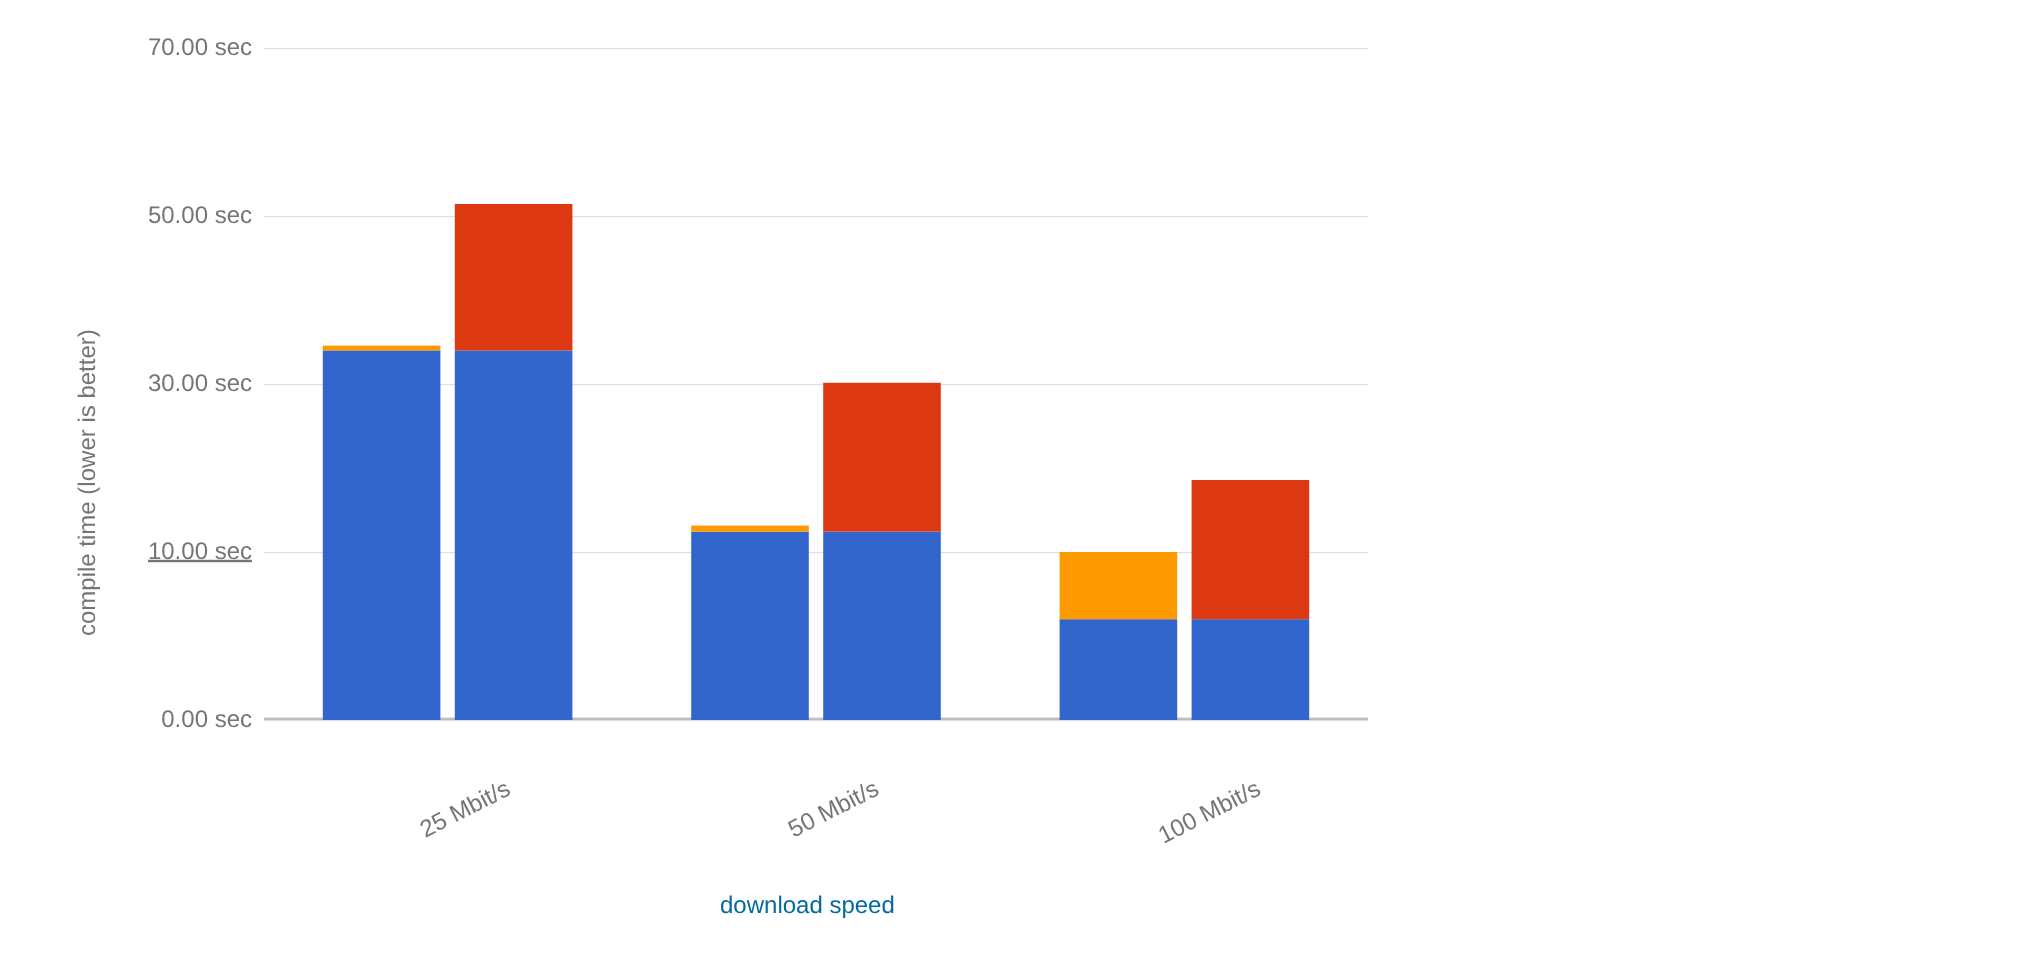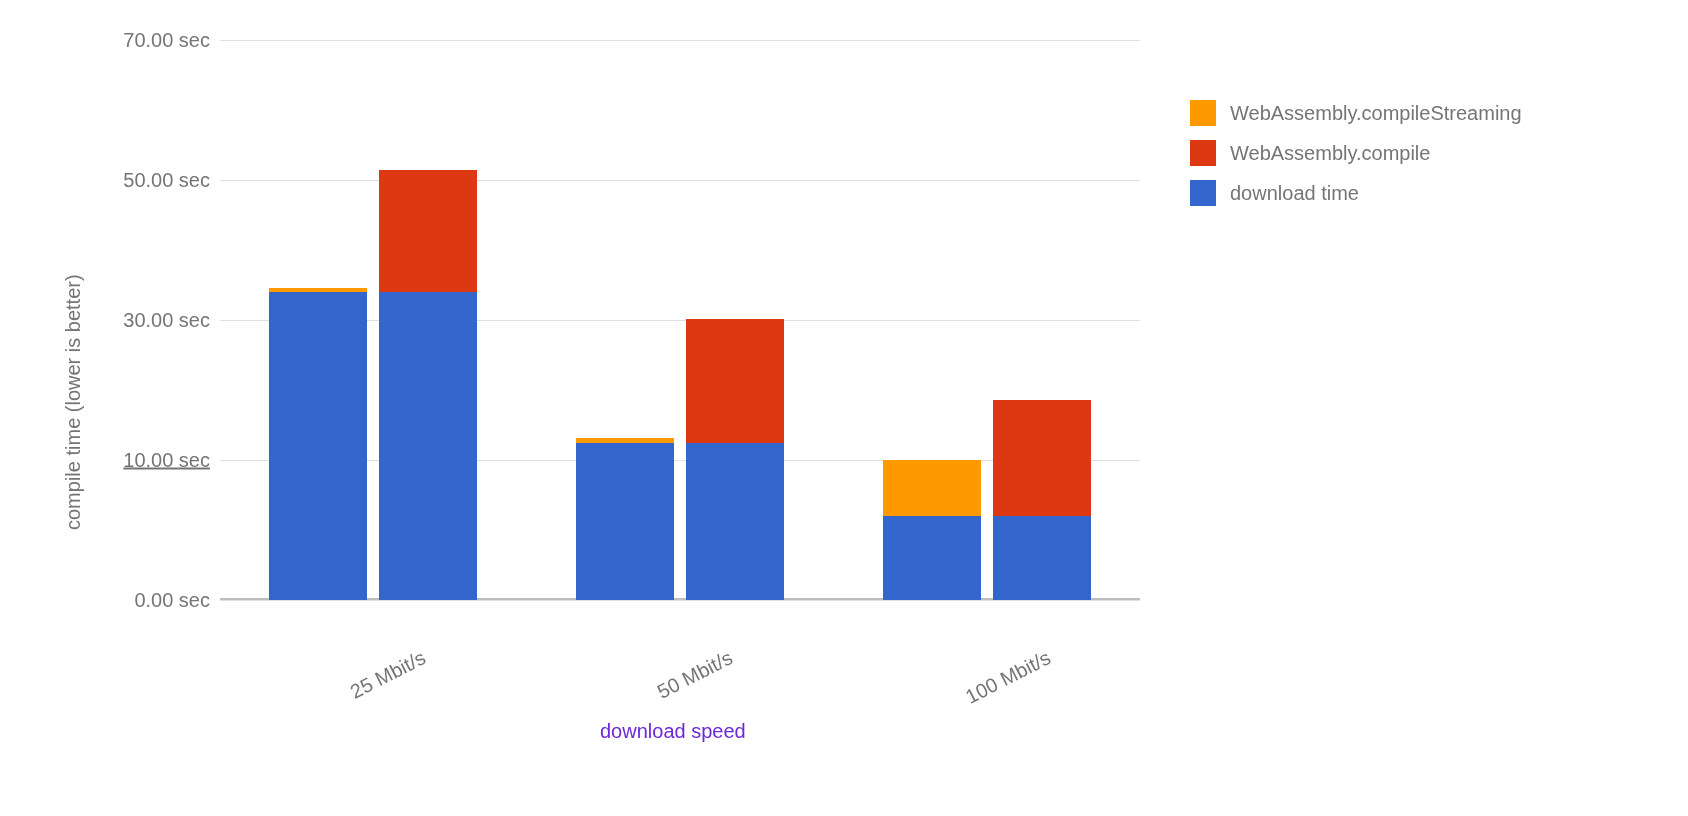--- a/index.html
+++ b/index.html
@@ -72,21 +72,22 @@
       position: absolute;
       font-size: 20px;
       color: #757575;
       white-space: nowrap;
       transform: rotate(-27deg);
       transform-origin: right center;
     }
     .x-axis-label {
       position: absolute;
       font-size: 20px;
-      color: #6d28d9;
+      color: #0369a1;
+      margin-top: 24px;
     }
     .legend {
       position: absolute;
       left: 1150px;
       top: 80px;
     }
     .legend-item {
       display: flex;
       align-items: center;
       margin-bottom: 14px;
@@ -145,29 +146,14 @@
         <div class="bar-seg" style="bottom: 84px; height: 56px; background: rgb(255, 153, 0);"></div>
       </div>
       <div class="bar" style="left: 772.667px; width: 98px;">
         <div class="bar-seg" style="bottom: 0px; height: 84px; background: rgb(51, 102, 204);"></div>
         <div class="bar-seg" style="bottom: 84px; height: 116.2px; background: rgb(220, 57, 18);"></div>
       </div>
     </div>
 
   <div class="x-axis-label" style="left:560px;top:700px;">download speed</div>
 
-  <div class="legend">
-
-  <div class="legend-item">
-        <div class="legend-swatch" style="background: rgb(255, 153, 0);"></div>
-        <span>WebAssembly.compileStreaming</span>
-      </div>
-      <div class="legend-item">
-        <div class="legend-swatch" style="background: rgb(220, 57, 18);"></div>
-        <span>WebAssembly.compile</span>
-      </div>
-      <div class="legend-item">
-        <div class="legend-swatch" style="background: rgb(51, 102, 204);"></div>
-        <span>download time</span>
-      </div>
-    </div>
 
 </div>
 
 </body></html>

